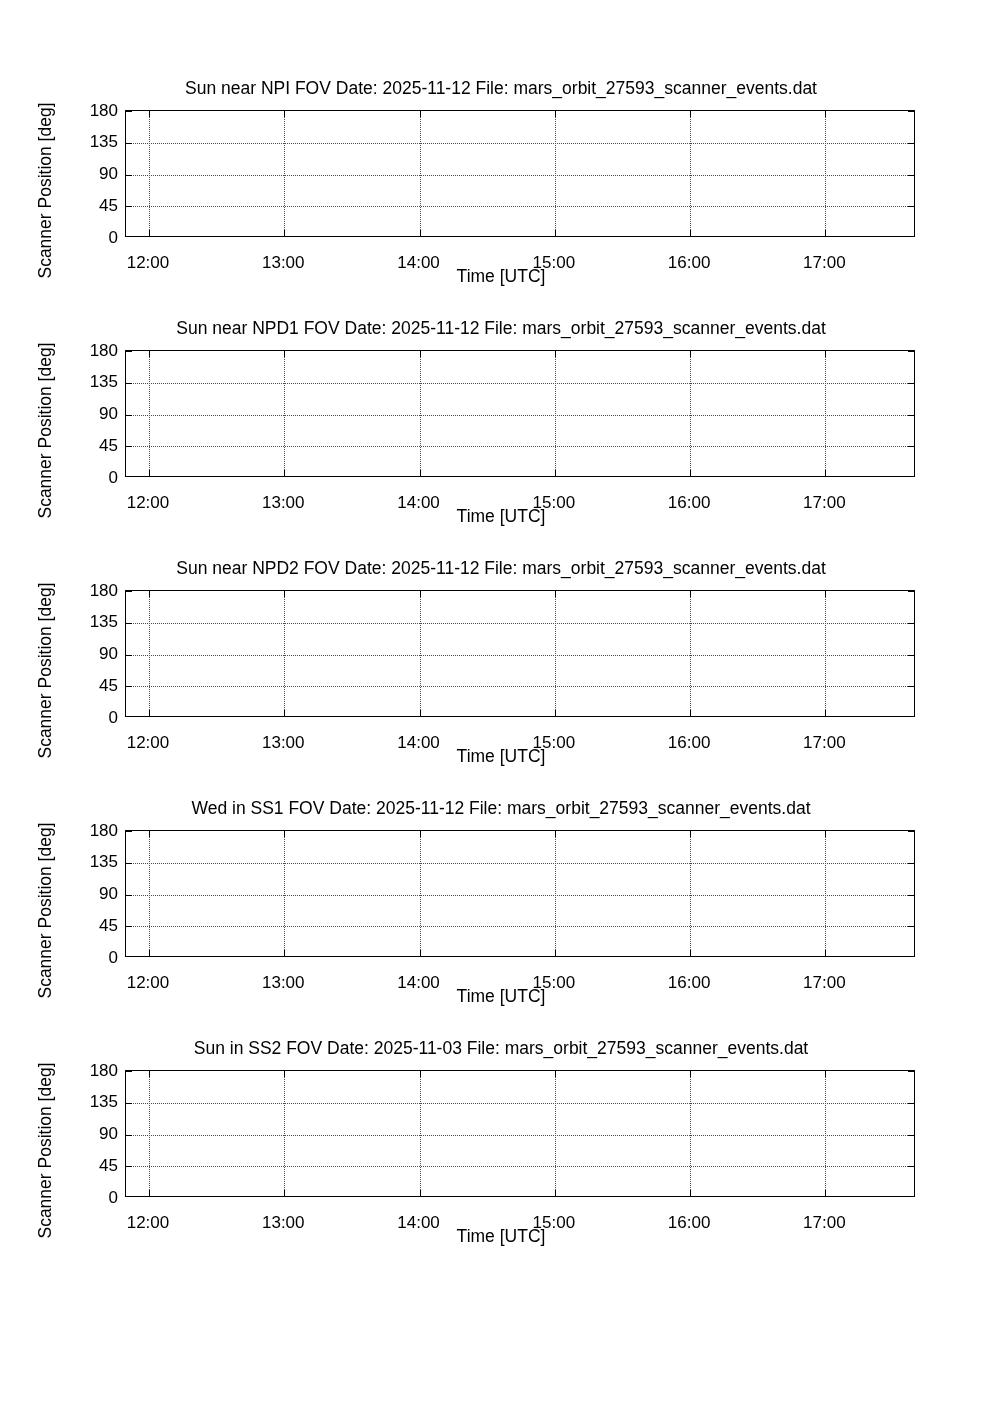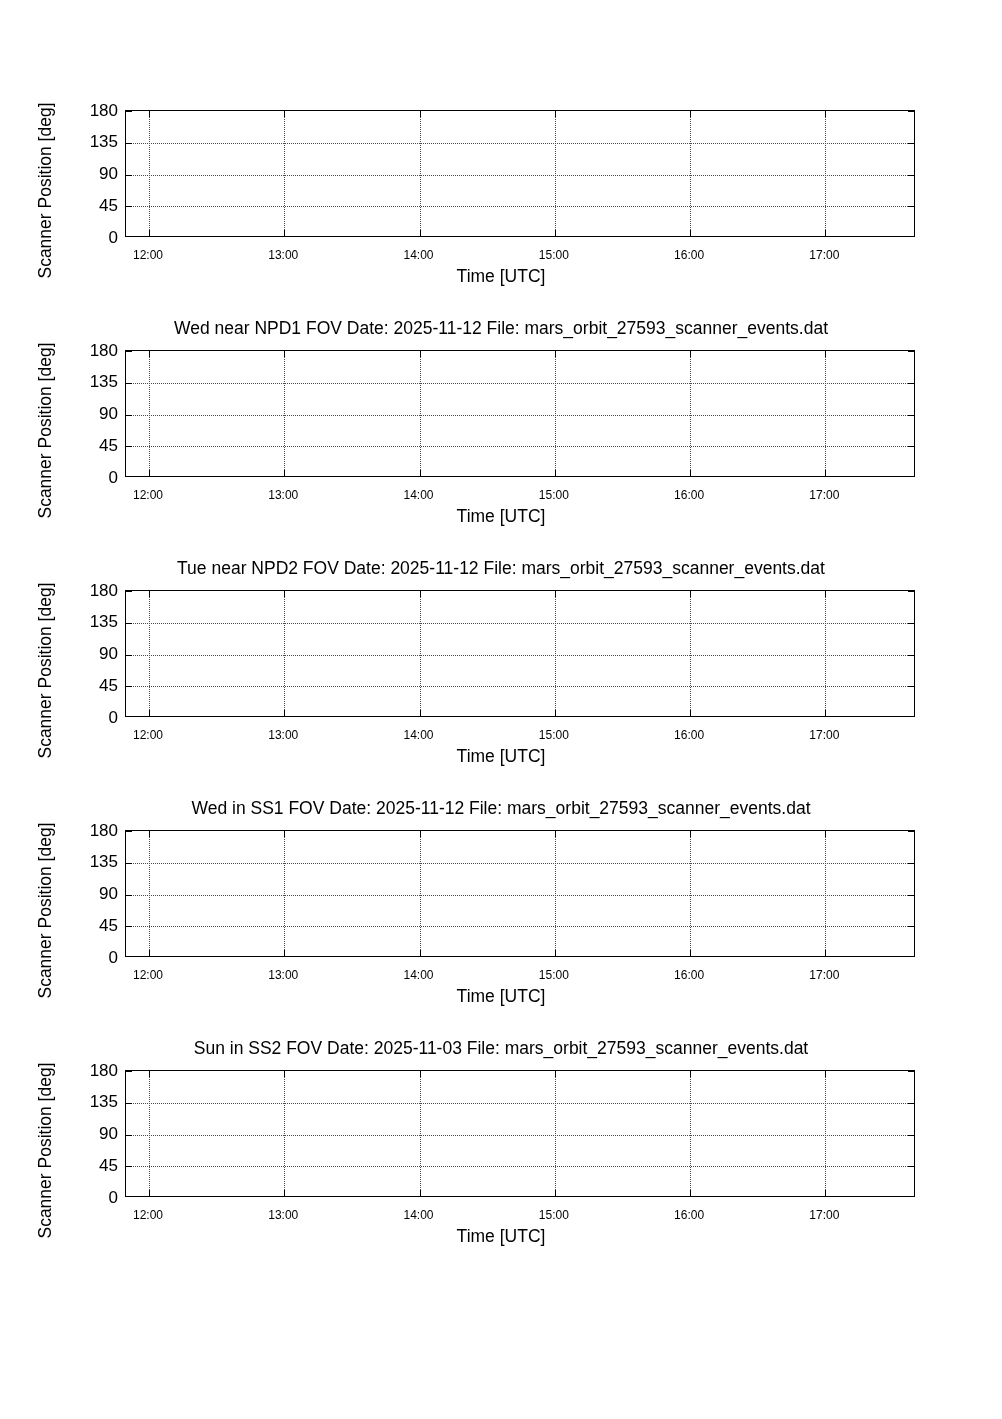--- a/index.html
+++ b/index.html
@@ -81,23 +81,23 @@
   }
   .xtick-wrap {
     position: absolute;
     left: 125px;
     top: 169px;
     width: 790px;
     height: 24px;
   }
   .xtick-label {
     position: absolute;
-    top: 4px;
+    top: 12px;
     transform: translateX(-50%);
-    font-size: 12px;
+    font-size: 17px;
     line-height: 20px;
     white-space: nowrap;
   }
   .xlabel {
     position: absolute;
     top: 194px;
     left: 0;
     width: 1002px;
     text-align: center;
     font-size: 17.5px;
@@ -143,20 +143,21 @@
   .tick-mark-y.right {
     right: 0;
     left: auto;
   }
 </style>
 </head>
 <body>
 
 <div id="figure">
     <div class="panel" style="top: 72px;">
+      <div class="panel-title">Sun near NPI FOV   Date: 2025-11-12   File: mars_orbit_27593_scanner_events.dat</div>
       <div class="ylabel-host">
         <div class="ylabel">Scanner Position [deg]</div>
       </div>
       <div class="plot-area">
         <div class="gridline-v" style="left: 22.9966px;"></div>
         <div class="gridline-v" style="left: 158.271px;"></div>
         <div class="gridline-v" style="left: 293.545px;"></div>
         <div class="gridline-v" style="left: 428.818px;"></div>
         <div class="gridline-v" style="left: 564.092px;"></div>
         <div class="gridline-v" style="left: 699.366px;"></div>
@@ -198,21 +199,21 @@
         <div class="xtick-label" style="left: 22.9966px;">12:00</div>
         <div class="xtick-label" style="left: 158.271px;">13:00</div>
         <div class="xtick-label" style="left: 293.545px;">14:00</div>
         <div class="xtick-label" style="left: 428.818px;">15:00</div>
         <div class="xtick-label" style="left: 564.092px;">16:00</div>
         <div class="xtick-label" style="left: 699.366px;">17:00</div>
       </div>
       <div class="xlabel">Time [UTC]</div>
     </div>
     <div class="panel" style="top: 312px;">
-      <div class="panel-title">Wed near NPD1 FOV   Date: 2025-11-12   File: mars_orbit_27593_scanner_events.dat</div>
+      <div class="panel-title">Sun near NPD1 FOV   Date: 2025-11-12   File: mars_orbit_27593_scanner_events.dat</div>
       <div class="ylabel-host">
         <div class="ylabel">Scanner Position [deg]</div>
       </div>
       <div class="plot-area">
         <div class="gridline-v" style="left: 22.9966px;"></div>
         <div class="gridline-v" style="left: 158.271px;"></div>
         <div class="gridline-v" style="left: 293.545px;"></div>
         <div class="gridline-v" style="left: 428.818px;"></div>
         <div class="gridline-v" style="left: 564.092px;"></div>
         <div class="gridline-v" style="left: 699.366px;"></div>
@@ -254,21 +255,21 @@
         <div class="xtick-label" style="left: 22.9966px;">12:00</div>
         <div class="xtick-label" style="left: 158.271px;">13:00</div>
         <div class="xtick-label" style="left: 293.545px;">14:00</div>
         <div class="xtick-label" style="left: 428.818px;">15:00</div>
         <div class="xtick-label" style="left: 564.092px;">16:00</div>
         <div class="xtick-label" style="left: 699.366px;">17:00</div>
       </div>
       <div class="xlabel">Time [UTC]</div>
     </div>
     <div class="panel" style="top: 552px;">
-      <div class="panel-title">Tue near NPD2 FOV   Date: 2025-11-12   File: mars_orbit_27593_scanner_events.dat</div>
+      <div class="panel-title">Sun near NPD2 FOV   Date: 2025-11-12   File: mars_orbit_27593_scanner_events.dat</div>
       <div class="ylabel-host">
         <div class="ylabel">Scanner Position [deg]</div>
       </div>
       <div class="plot-area">
         <div class="gridline-v" style="left: 22.9966px;"></div>
         <div class="gridline-v" style="left: 158.271px;"></div>
         <div class="gridline-v" style="left: 293.545px;"></div>
         <div class="gridline-v" style="left: 428.818px;"></div>
         <div class="gridline-v" style="left: 564.092px;"></div>
         <div class="gridline-v" style="left: 699.366px;"></div>

